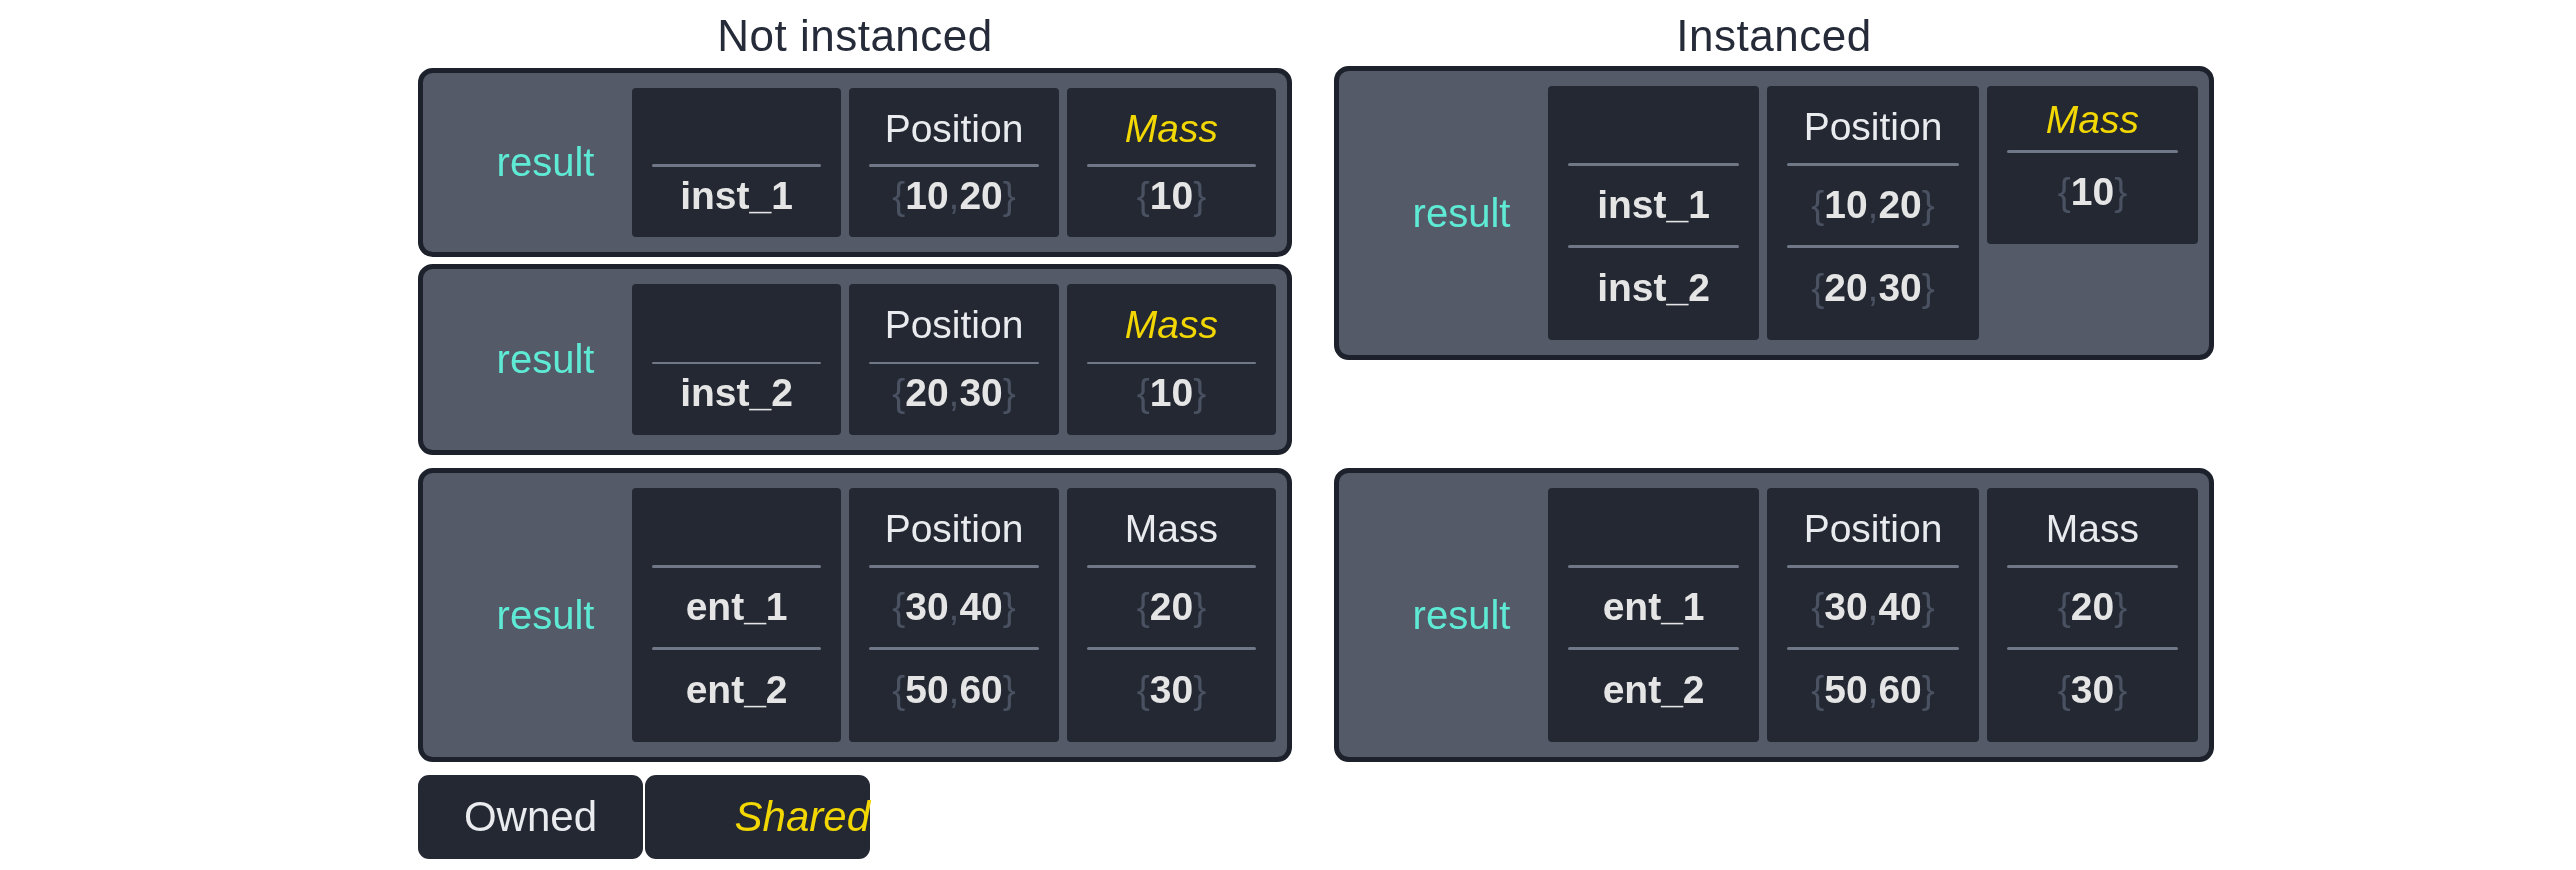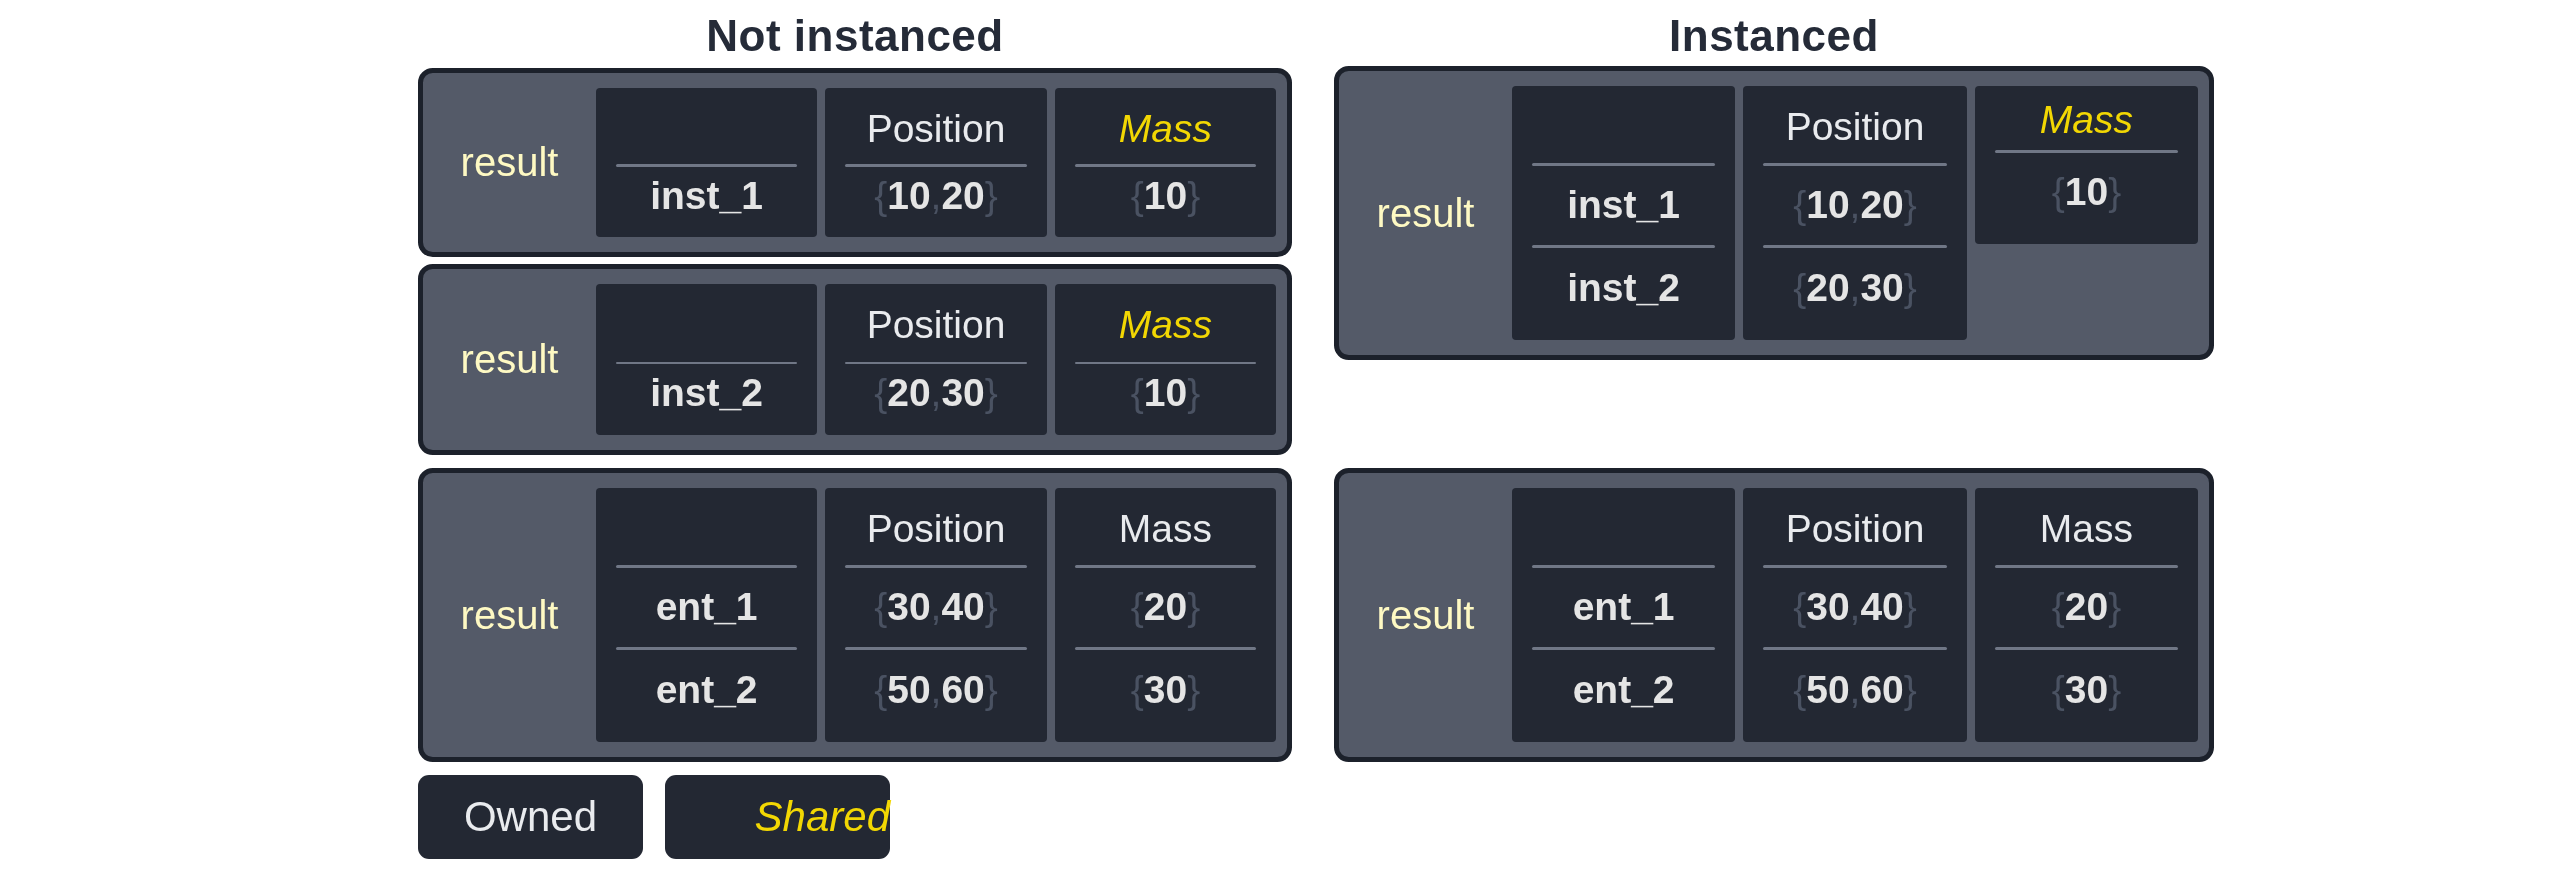--- a/index.html
+++ b/index.html
@@ -12,21 +12,21 @@
     position: relative;
     width: 2576px;
     height: 870px;
     overflow: hidden;
     background: #ffffff;
   }
   .col-title {
     position: absolute;
     top: 11px;
     font-size: 44px;
-    font-weight: bold;
+    font-weight: normal;
     color: #252b38;
     text-align: center;
     letter-spacing: 0.5px;
   }
   .col-title.left  { left: 418px;  width: 874px; }
   .col-title.right { left: 1334px; width: 880px; }
 
   .box {
     position: absolute;
     box-sizing: border-box;
@@ -41,22 +41,23 @@
   .box-l3 { left: 418px;  top: 468px; width: 874px; height: 294px; }
   .box-r1 { left: 1334px; top: 66px;  width: 880px; height: 294px; }
   .box-r2 { left: 1334px; top: 468px; width: 880px; height: 294px; }
 
   .result-label {
     flex: none;
     width: 173px;
     display: flex;
     align-items: center;
     justify-content: center;
-    color: #fef9c3;
+    color: #5eead4;
     font-size: 40px;
+    padding-left: 36px;
   }
   .cells {
     flex: 1;
     display: flex;
     gap: 8.3px;
     padding: 14.7px 11px 14.7px 0;
     align-items: stretch;
   }
   .cell {
     flex: 1;
@@ -104,21 +105,21 @@
     min-height: 55px;
   }
   .num   { color: #e5e5e5; font-weight: bold; }
   .brace { color: #4a5262; }
 
   .legend {
     position: absolute;
     left: 418px;
     top: 775px;
     display: flex;
-    gap: 22px;
+    gap: 2px;
   }
   .legend-chip {
     box-sizing: border-box;
     width: 225px;
     height: 84px;
     background: #232833;
     border-radius: 11px;
     display: flex;
     align-items: center;
     justify-content: center;

